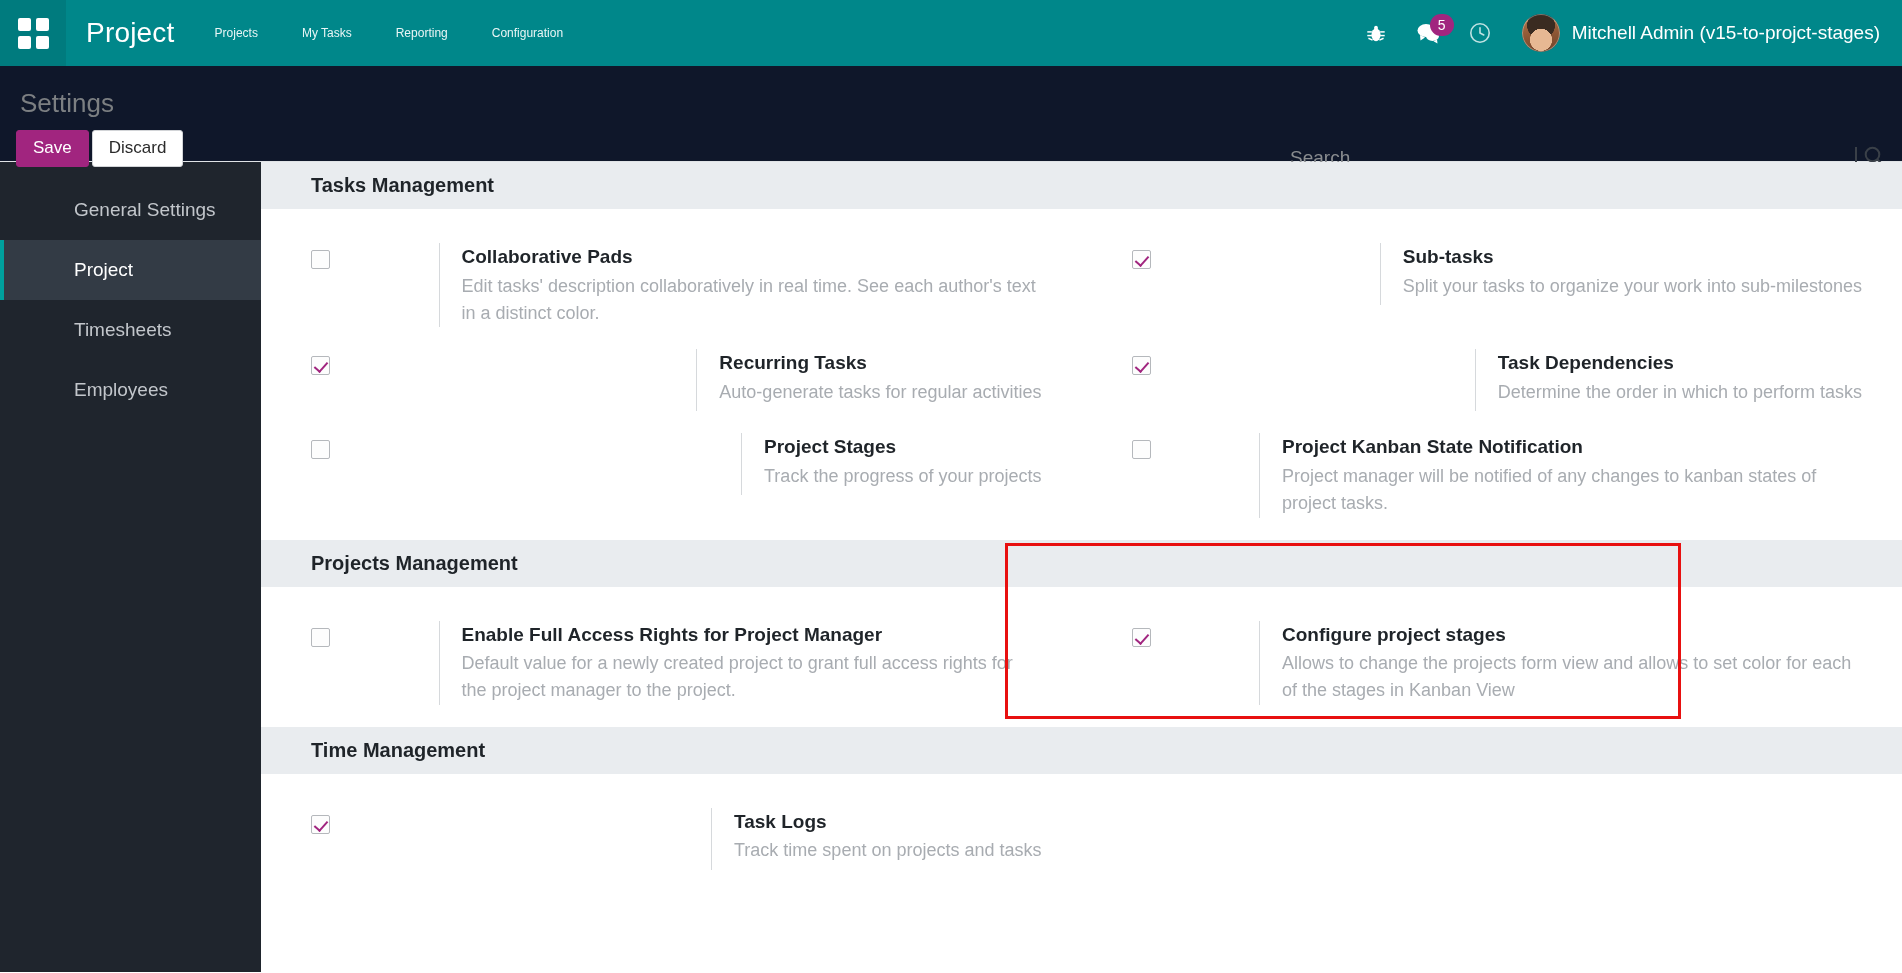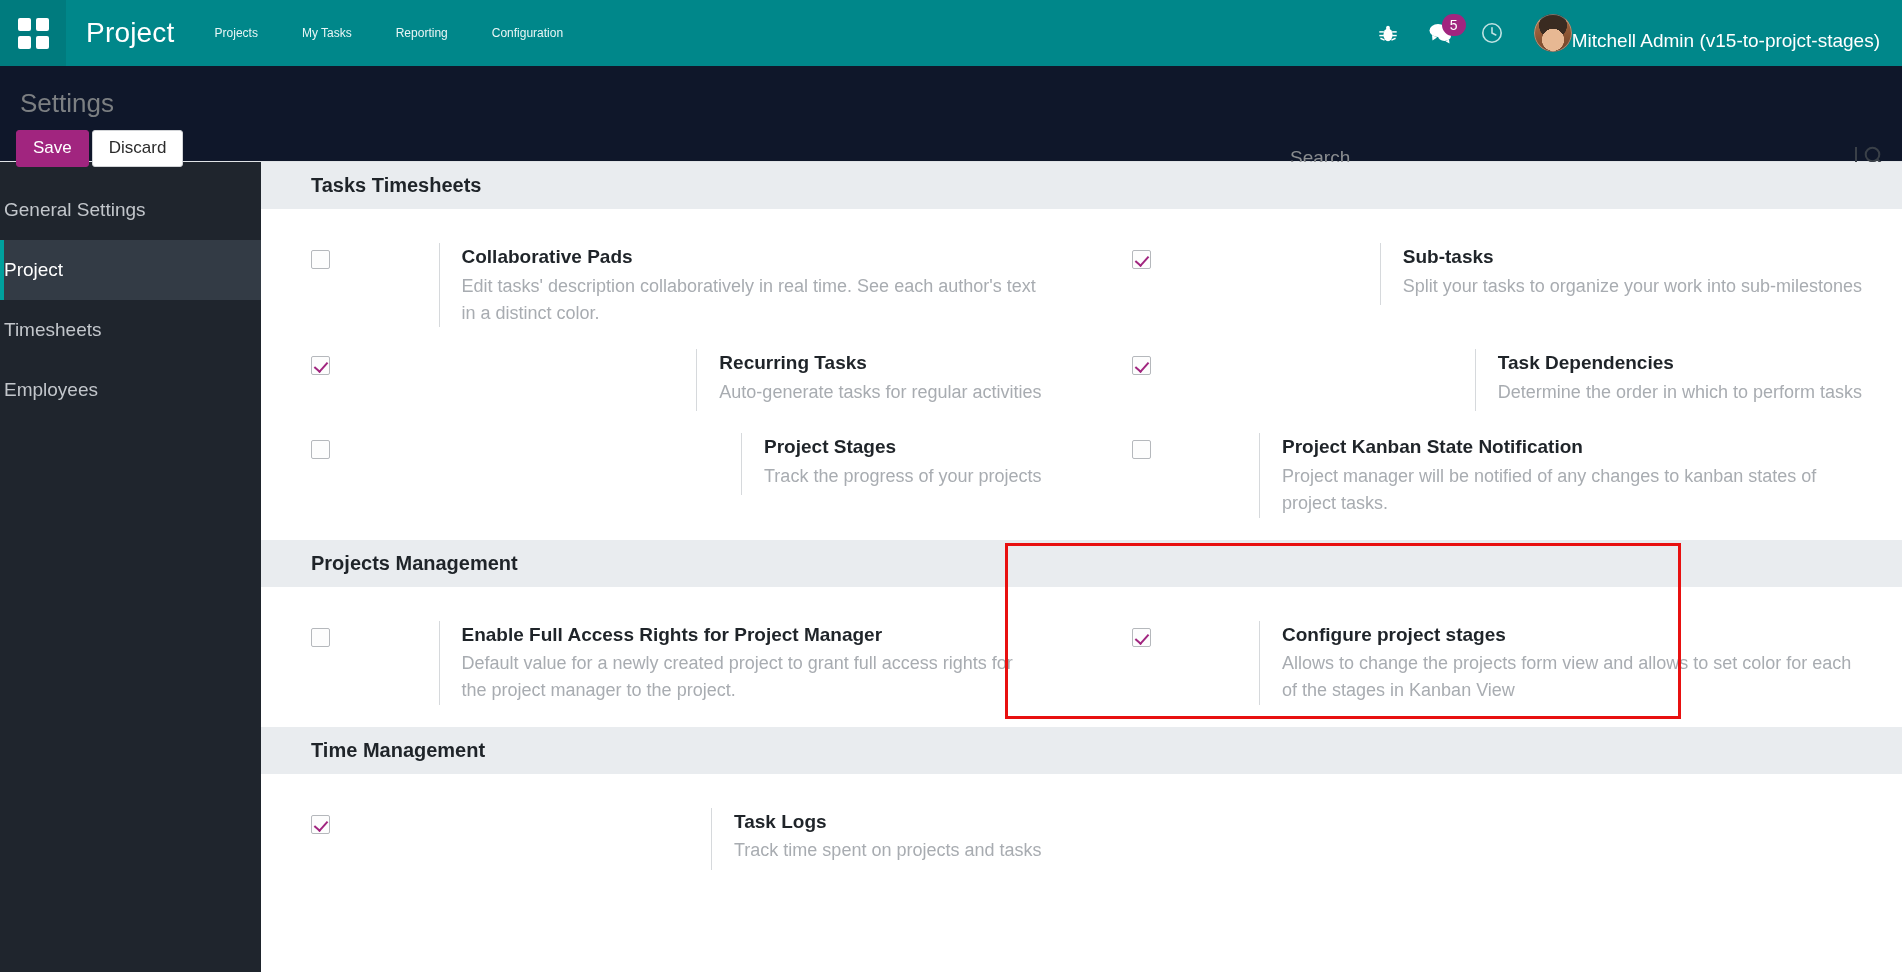--- a/index.html
+++ b/index.html
@@ -69,22 +69,22 @@
     background: #a1257f;
     color: #fff;
     border-radius: 12px;
     min-width: 24px; height: 22px;
     font-size: 14px;
     display: flex; align-items: center; justify-content: center;
     padding: 0 6px;
     font-weight: 500;
   }
   .user-block {
-    display: flex; align-items: flex-end;
-    gap: 0;
+    display: flex; align-items: center;
+    gap: 12px;
     padding: 0 6px 0 16px;
     cursor: pointer;
   }
   .avatar {
     width: 38px; height: 38px;
     border-radius: 50%;
     background:
       radial-gradient(circle at 50% 68%, #e7b893 0 34%, rgba(0,0,0,0) 35%),
       radial-gradient(circle at 50% 30%, #3a2b21 0 42%, rgba(0,0,0,0) 43%),
       linear-gradient(170deg, #b5764a 0%, #8d5634 55%, #6e4228 100%);
@@ -161,20 +161,21 @@
   .sidebar {
     width: 261px;
     flex: none;
     background: #1f252d;
     padding-top: 18px;
   }
   .side-item {
     height: 60px;
     display: flex;
     align-items: center;
+    padding-left: 70px;
     color: #c2c6cb;
     font-size: 19px;
     cursor: pointer;
     border-left: 4px solid transparent;
     white-space: nowrap;
   }
   .side-item.active {
     background: #333b45;
     color: #ffffff;
     border-left-color: #00a09d;
@@ -338,21 +339,21 @@
 
   <div class="sidebar">
     <div class="side-item">General Settings</div>
     <div class="side-item active">Project</div>
     <div class="side-item">Timesheets</div>
     <div class="side-item">Employees</div>
   </div>
 
   <div class="settings">
 
-    <div class="sec-header">Tasks Timesheets</div>
+    <div class="sec-header">Tasks Management</div>
     <div class="sec-body">
       <div class="setting">
         <div class="cbox"></div>
         <div class="setting-text">
           <div class="setting-title">Collaborative Pads</div>
           <div class="setting-desc">Edit tasks' description collaboratively in real time. See each author's text in a distinct color.</div>
         </div>
       </div>
       <div class="setting">
         <div class="cbox checked"></div>

